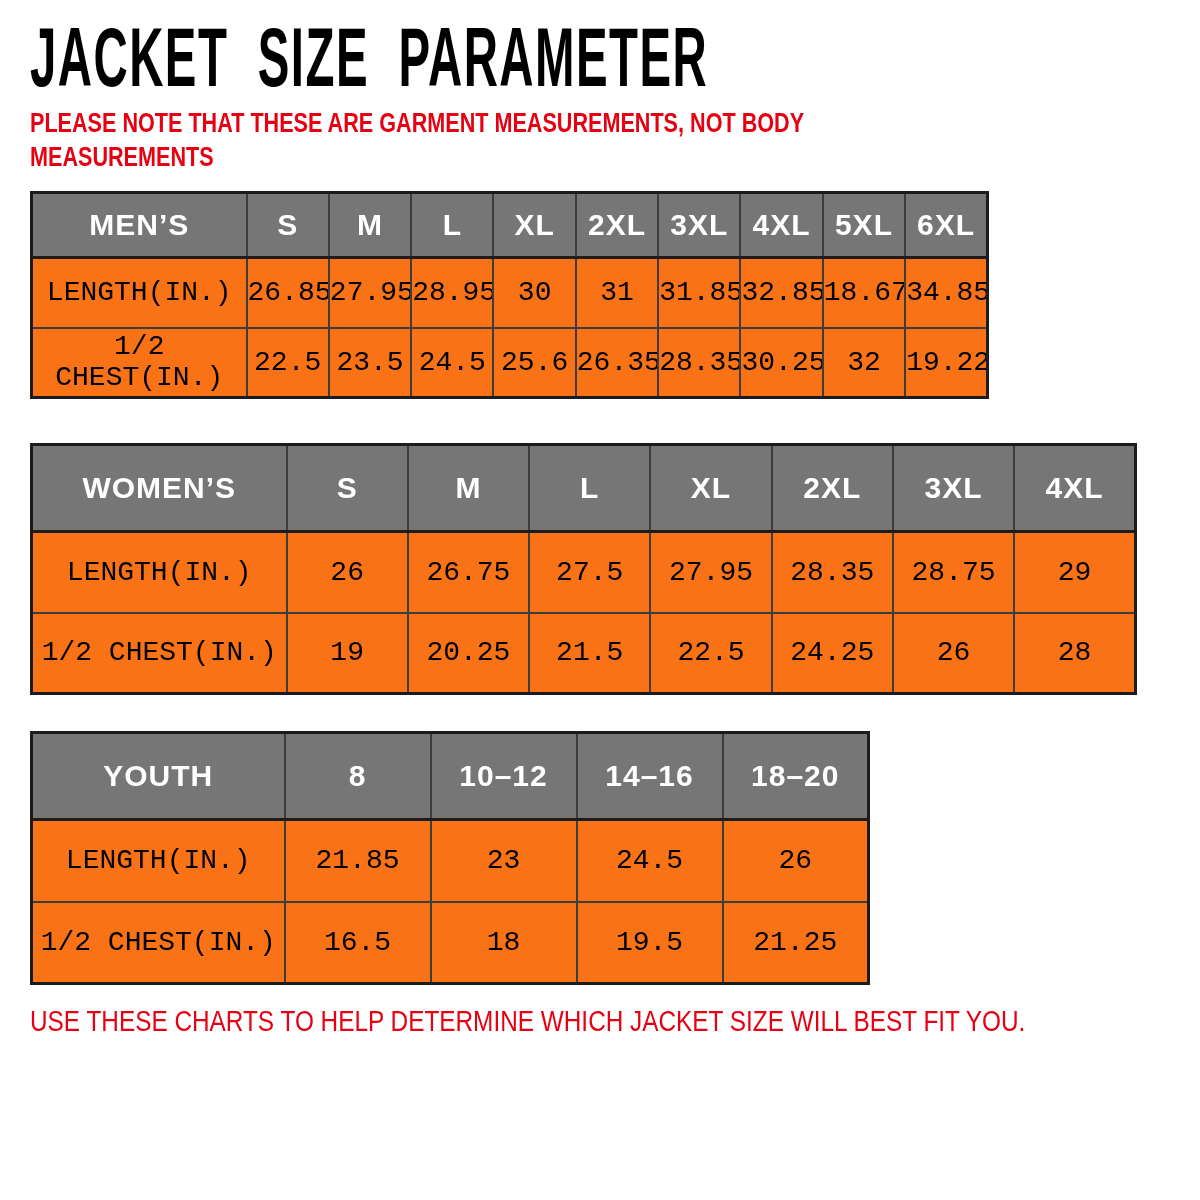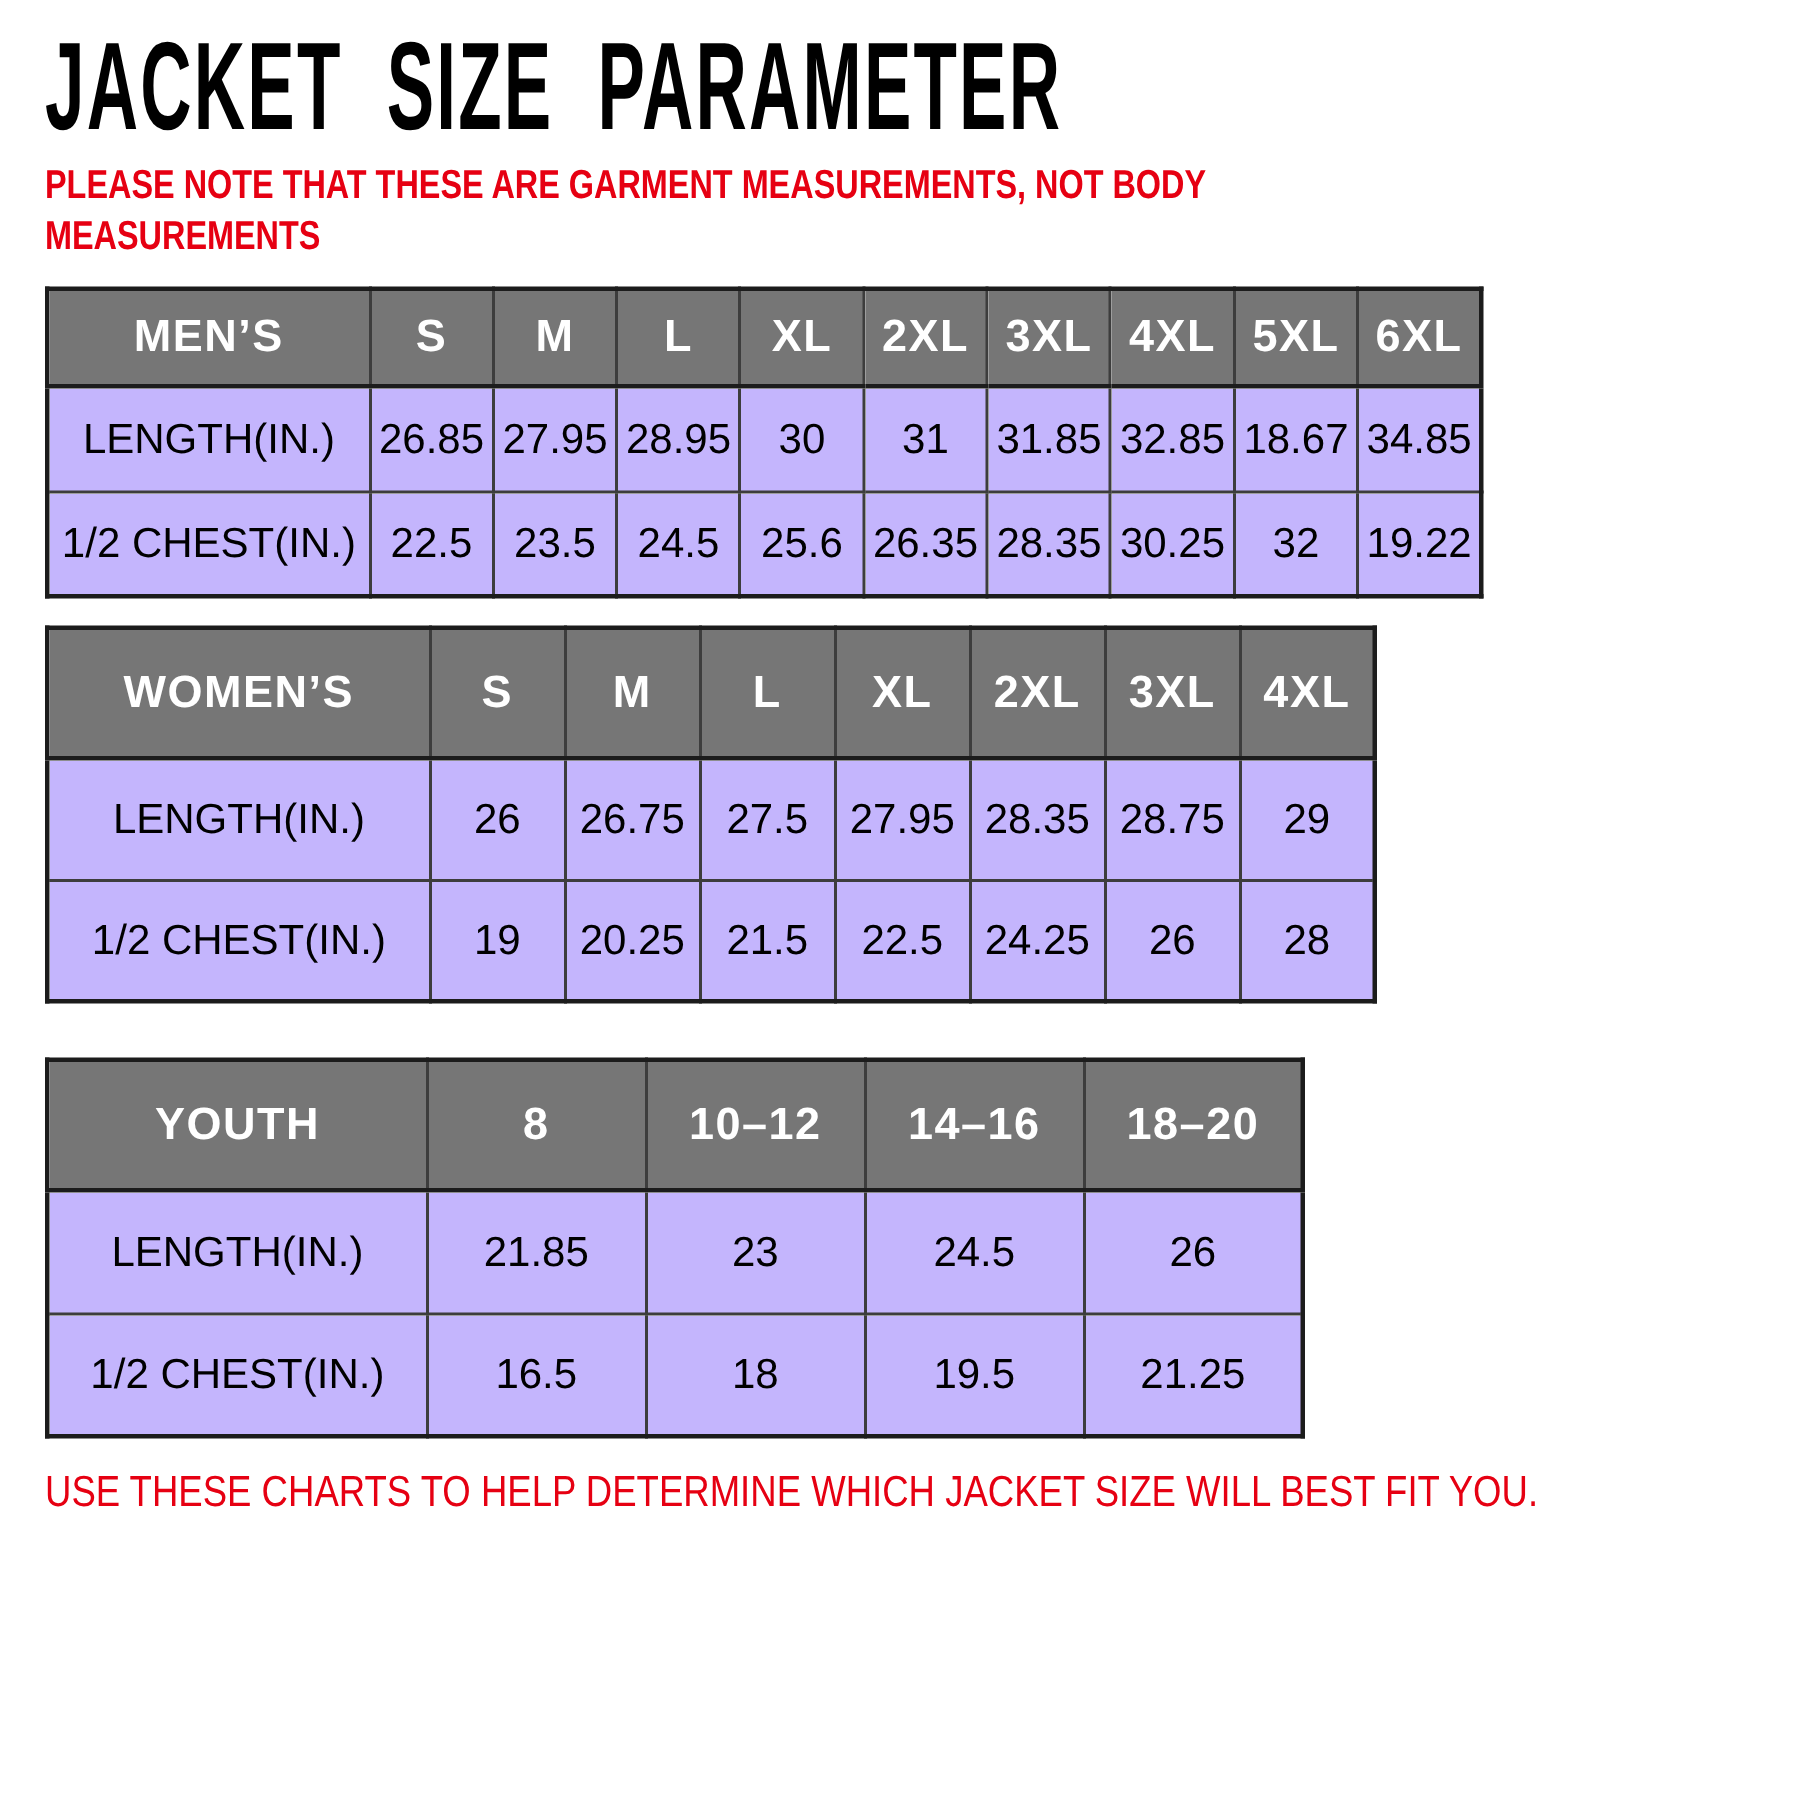--- a/index.html
+++ b/index.html
@@ -44,29 +44,29 @@
     overflow:hidden;
   }
   table.size-table th {
     background:#767676;
     color:#ffffff;
     font-weight:bold;
     font-size:30px;
     letter-spacing:1px;
     border-bottom:3px solid #1c1c1c;
   }
-  table.size-table td { font-size:28px; color:#000; background:#c4b5fd; }
+  table.size-table td { font-size:28px; color:#000; background:#f97316;font-family:Liberation Mono, monospace; }
   table.size-table td.label { font-size:28px; }
 
   table.mens   { width:959px; margin-top:17px; }
   .mens  .label { width:215px; }
   .mens  th { height:65px; }
   .mens  td { height:70px; }
 
-  table.womens { width:888px; margin-top:18px; }
+  table.womens { width:1107px; margin-top:44px; }
   .womens .label { width:255px; }
   .womens th { height:87px; }
   .womens td { height:81px; }
 
   table.youth  { width:840px;  margin-top:36px; }
   .youth .label { width:253px; }
   .youth th { height:87px; }
   .youth td { height:82px; }
 
   

